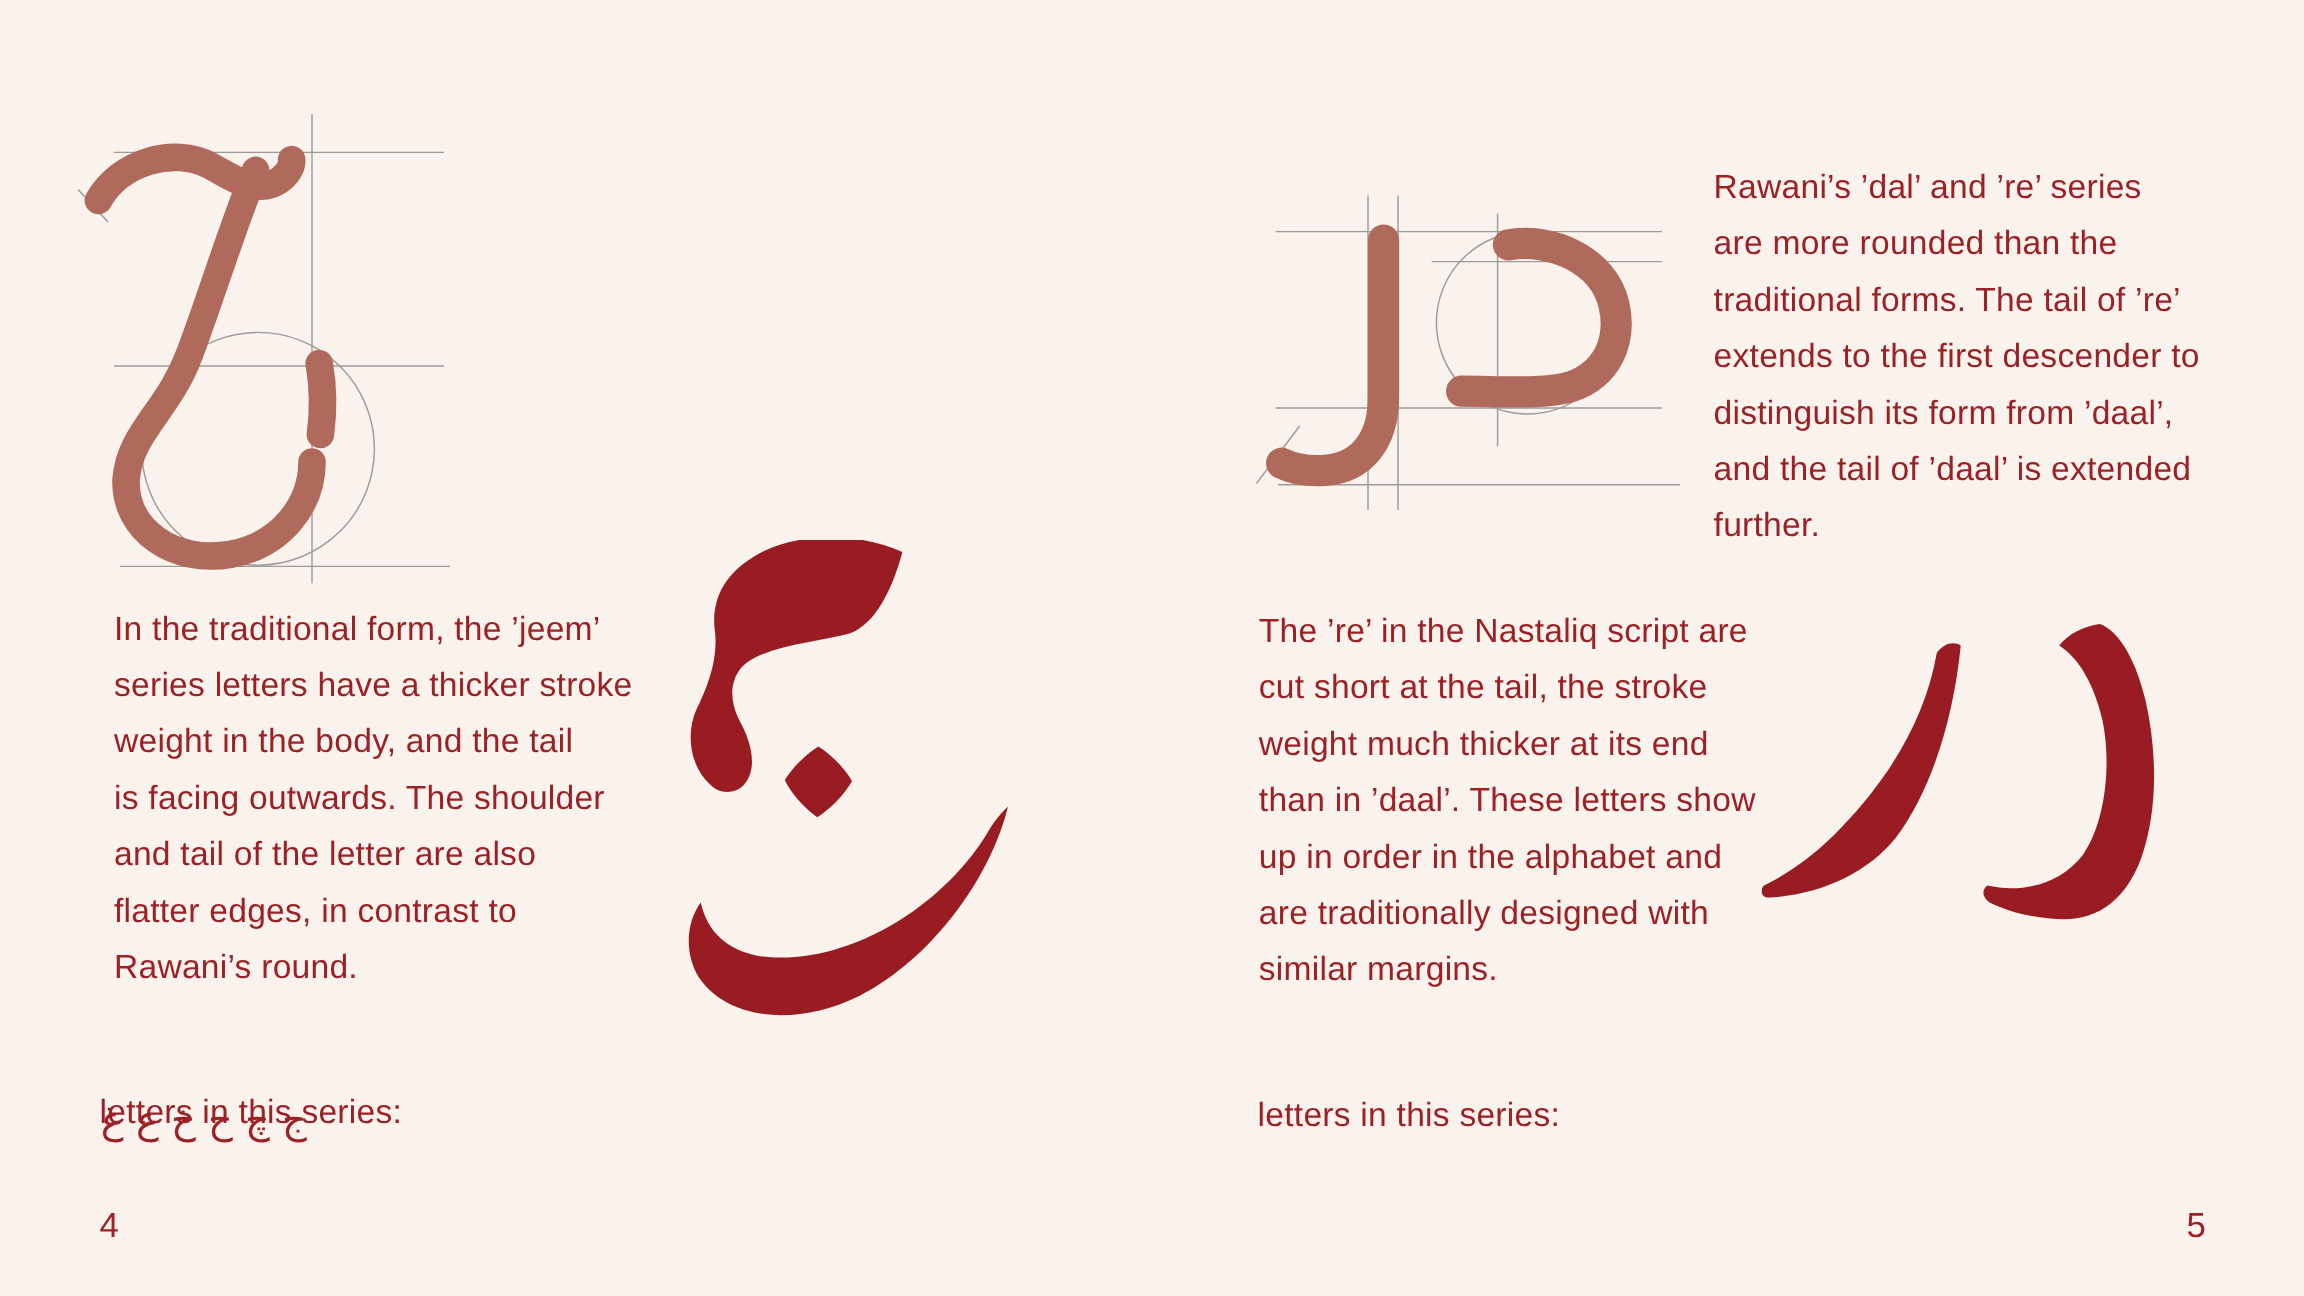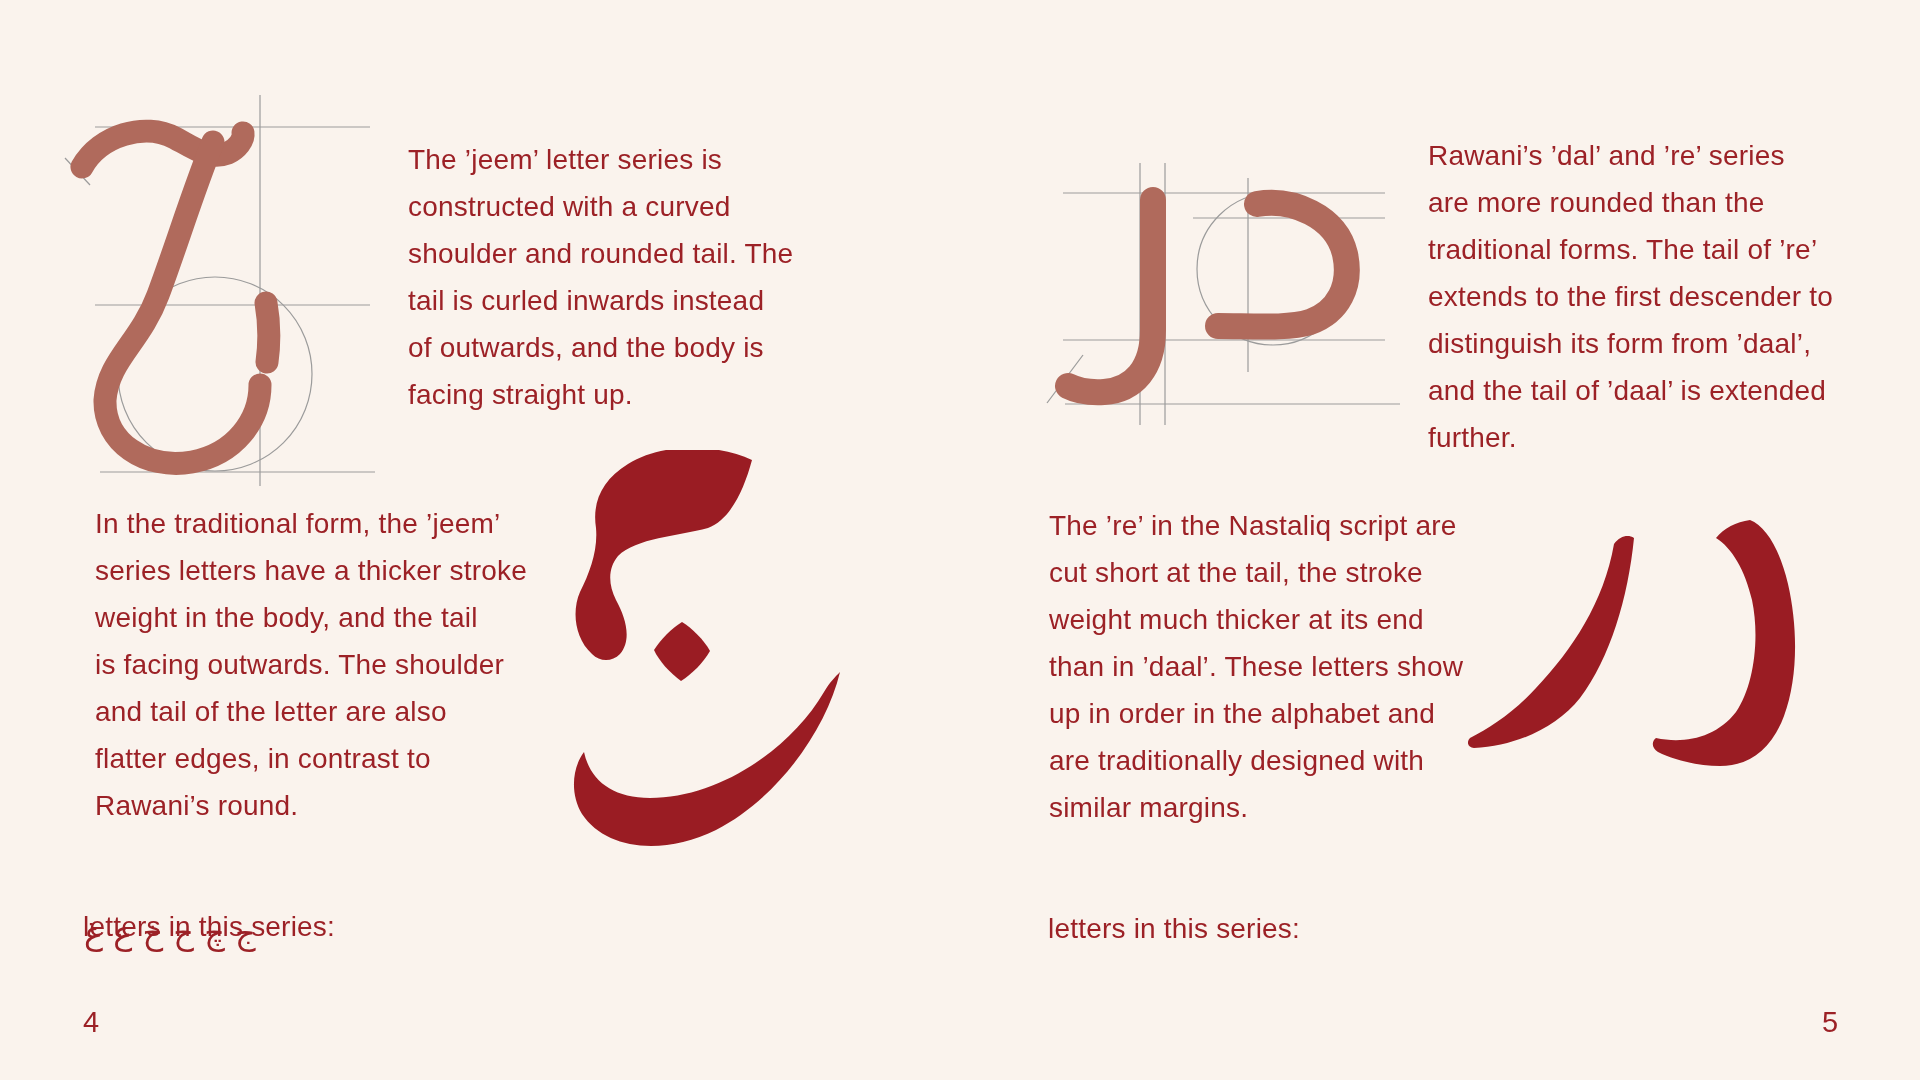--- a/index.html
+++ b/index.html
@@ -88,26 +88,20 @@
         <line class="diagram-line" x1="5" y1="68" x2="30" y2="95"></line>
         <circle class="diagram-circle" cx="155" cy="284" r="97"></circle>
       </g>
       <g>
         <path class="terra-stroke" stroke-width="23" d="M 22 77 C 40 45 85 32 115 48 C 135 59 150 70 168 63 C 177 59 184 50 183 43"></path>
         <path class="terra-stroke" stroke-width="23" d="M 153 52 C 135 95 115 160 98 205 C 80 253 48 270 45 310 C 44 352 85 380 132 372 C 175 364 200 330 200 295"></path>
         <path class="terra-stroke" stroke-width="23" d="M 206 213 C 209 230 210 250 207 272"></path>
       </g>
     </svg>
 
-    <p class="para p-left-top">The ’jeem’ letter series is
-constructed with a curved
-shoulder and rounded tail. The
-tail is curled inwards instead
-of outwards, and the body is
-facing straight up.</p>
     <p class="para p-left-bottom">In the traditional form, the ’jeem’
 series letters have a thicker stroke
 weight in the body, and the tail
 is facing outwards. The shoulder
 and tail of the letter are also
 flatter edges, in contrast to
 Rawani’s round.</p>
 
     <svg style="left:568px;top:450px;" width="300" height="440" viewBox="0 0 300 440">
       <g>

